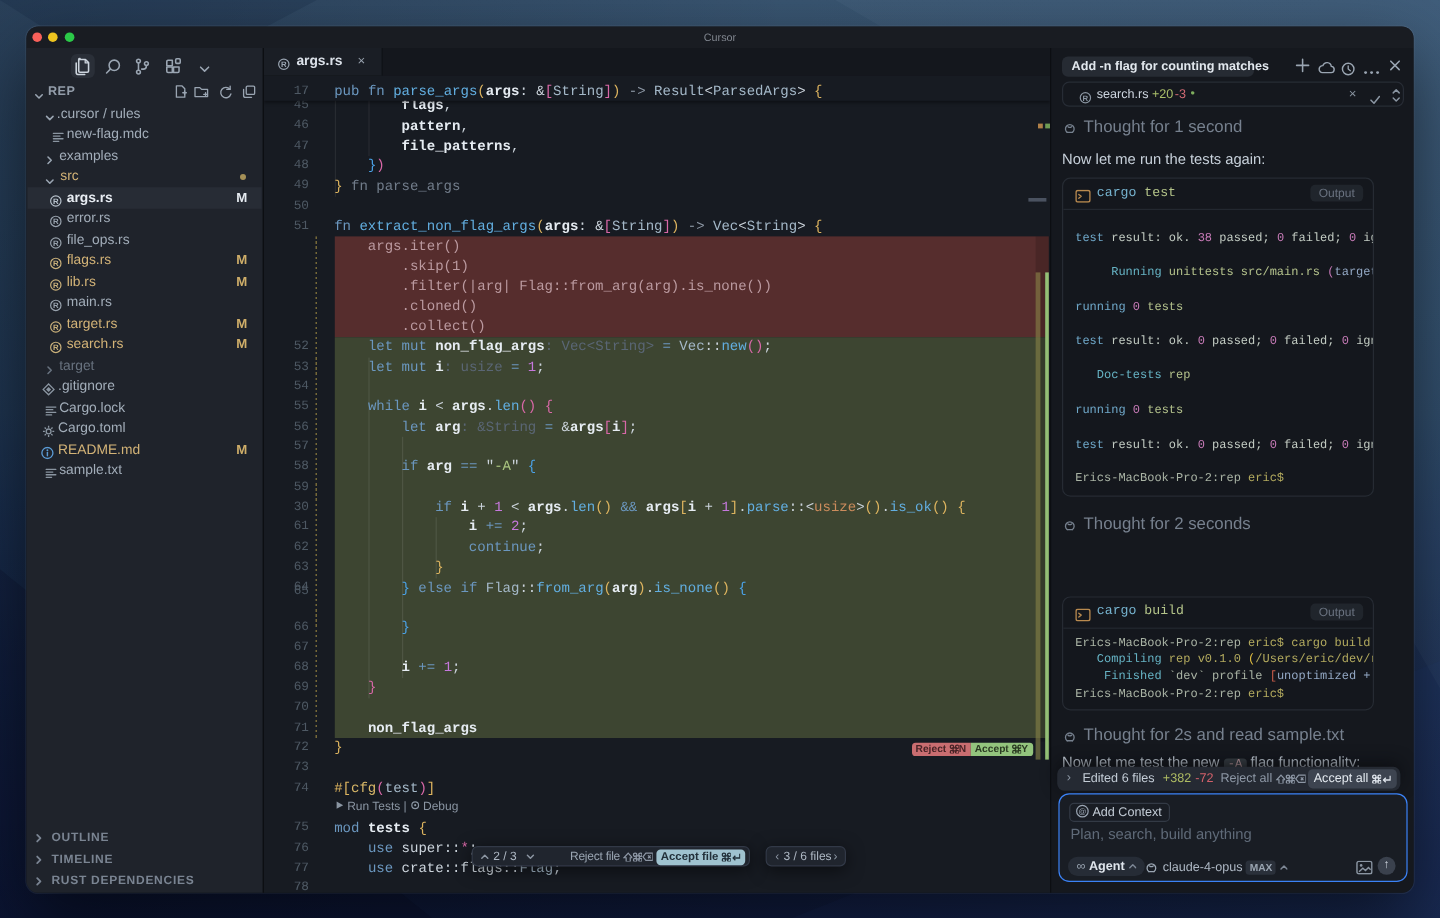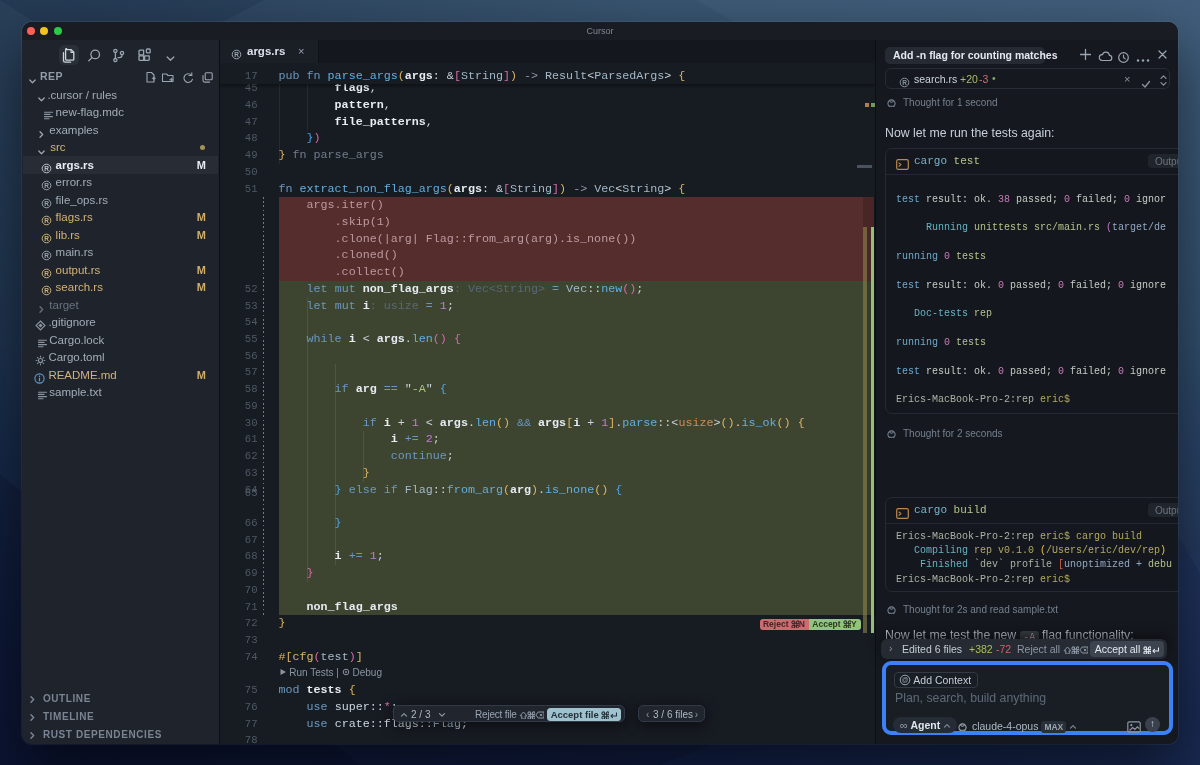--- a/index.html
+++ b/index.html
@@ -85,46 +85,46 @@
   color:#2b3b22; font-size:8.5px; text-align:center; line-height:11.5px; z-index:6; font-weight:bold;}
 .fbar { position:absolute; top:642px; height:17px; background:#20252e; border:1px solid #323947; border-radius:5px;
   z-index:7; box-shadow:0 3px 14px rgba(0,0,0,.55); color:#aeb8c4; font-size:10px; }
 .fbtn { position:absolute; background:#9fc2cf; color:#22303a; border-radius:3.5px; font-size:9.5px; font-weight:bold; }
 
 .chat { position:absolute; left:853px; top:18.5px; width:303px; height:703.5px; background:#15181e; border-left:1px solid #0c0e12; }
 .chattab { position:absolute; left:9px; top:7px; width:160px; height:16.5px; background:#262b33; border-radius:5px;
   color:#e2e8ee; font-size:10.5px; font-weight:bold; line-height:16.5px; text-indent:8px; white-space:nowrap; }
 .hic { position:absolute; color:#8a95a2; font-size:12px; }
 .fbox { position:absolute; left:9px; top:27.5px; width:285px; height:21.5px; border:1px solid #272c35; border-radius:6px; }
-.tmb { position:absolute; left:9px; width:316px; border:1px solid #262b33; border-radius:7px; background:#14171d; overflow:hidden; }
+.tmb { position:absolute; left:9px; width:260px; border:1px solid #262b33; border-radius:7px; background:#14171d; overflow:hidden; }
 .tmsep { position:absolute; left:0; top:0; width:100%; height:26px; border-bottom:1px solid #232830; }
 .tmhead { position:absolute; left:28px; top:6px; font-family:"Liberation Mono",monospace; font-size:11px; color:#76b3cf; }
 .tmhead .cmd { color:#b5c58a; }
 .outp { position:absolute; right:8px; top:5px; font-size:10px; color:#6a7380; background:#20252c; padding:1.5px 7px; border-radius:4px; }
 .tbody { position:absolute; left:10px; font-family:"Liberation Mono",monospace; font-size:10px; line-height:14.35px;
   white-space:pre; color:#b9c2cc; }
 .tbody i, .tmhead i, .stc i { font-style:normal; }
 i.tw { color:#c3ccc3; }
 i.tt { color:#6fa8c9; }
 i.tn { color:#c87bb8; }
 i.to { color:#b3aa5e; }
 i.tc { color:#66b3c4; }
 i.tg { color:#b4c28c; }
 i.tp { color:#c678b8; }
 i.tb { color:#93a8c4; }
 i.ts { color:#a9b3a4; }
 i.ty { color:#e5c140; }
 i.tr { color:#cc5d4a; }
-.thought { position:absolute; left:9px; font-size:10px; color:#76808e; }
+.thought { position:absolute; left:9px; font-size:14px; color:#76808e; }
 .thought svg { vertical-align:-2px; margin-right:5px; }
 .ctext { position:absolute; left:9px; font-size:12.3px; color:#c7d0da; line-height:18.2px; white-space:nowrap; }
 .chip { background:#282d33; border-radius:3px; color:#b4c0d4; font-family:"Liberation Mono",monospace; font-size:10px; padding:0.5px 3.5px; }
 .ebar { position:absolute; left:5px; top:599px; width:286px; height:19.5px; background:#252a33; border-radius:6px;
   box-shadow:0 -4px 12px rgba(10,12,16,.7); z-index:5; font-size:10.5px; color:#c3ccd6; }
-.inbox { position:absolute; left:6px; top:620.5px; width:291px; height:74.5px; background:#191d24; border:4px solid #3b82f6;
+.inbox { position:absolute; left:6px; top:620.5px; width:291px; height:74.5px; background:#191d24; border:1px solid #3b82f6;
   border-radius:9px; z-index:5; }
 .addctx { position:absolute; left:8px; top:7px; height:16px; border:1px solid #333a45; border-radius:4px;
   font-size:10.5px; color:#c3ccd6; line-height:15px; padding:0 6px 0 4px; }
 .addctx svg { vertical-align:-2.5px; }
 .ph { position:absolute; left:9px; top:26px; font-size:12.3px; color:#5f6a78; }
 .agent { position:absolute; left:7px; top:52px; height:16.5px; background:#262c36; border-radius:9px; font-size:10.5px;
   color:#dfe5ec; line-height:16.5px; padding:0 7px; }
 .model { position:absolute; left:70px; top:55px; font-size:10.5px; color:#aeb8c4; white-space:nowrap; }
 .model svg { vertical-align:-2px; }
 .maxb { background:#2a303a; color:#9aa5b2; font-size:8.5px; border-radius:3px; padding:1px 3px; font-weight:bold; }
@@ -265,21 +265,21 @@
             <circle cx="5.5" cy="5.5" r="4.3" fill="none" stroke="#98a2ad" stroke-width="1"></circle>
             <text x="5.5" y="7.9" font-family="Liberation Sans" font-size="6.5" font-weight="bold" fill="#98a2ad" text-anchor="middle">R</text>
           </svg></span>
         <span class="tlb " style="left:33.6px">main.rs</span>
       </div>
 <div class="trow" style="top:221.45px">
         <span class="tic" style="left:18.5px;top:3.5px"><svg width="11" height="11" viewBox="0 0 11 11">
             <circle cx="5.5" cy="5.5" r="4.3" fill="none" stroke="#c9b07a" stroke-width="1"></circle>
             <text x="5.5" y="7.9" font-family="Liberation Sans" font-size="6.5" font-weight="bold" fill="#c9b07a" text-anchor="middle">R</text>
           </svg></span>
-        <span class="tlb yel" style="left:33.6px">output.rs</span>
+        <span class="tlb yel" style="left:33.6px">target.rs</span>
         <span class="bdg yel">M</span>
       </div>
 <div class="trow" style="top:238.95px">
         <span class="tic" style="left:18.5px;top:3.5px"><svg width="11" height="11" viewBox="0 0 11 11">
             <circle cx="5.5" cy="5.5" r="4.3" fill="none" stroke="#c9b07a" stroke-width="1"></circle>
             <text x="5.5" y="7.9" font-family="Liberation Sans" font-size="6.5" font-weight="bold" fill="#c9b07a" text-anchor="middle">R</text>
           </svg></span>
         <span class="tlb yel" style="left:33.6px">search.rs</span>
         <span class="bdg yel">M</span>
       </div>
@@ -403,27 +403,28 @@
 <div class="nrow" style="top:669.33px">78</div>
       <div class="crow " style="top:17.25px">        <i class="b">flags</i><i class="p">,</i></div>
 <div class="crow " style="top:33.97px">        <i class="b">pattern</i><i class="p">,</i></div>
 <div class="crow " style="top:50.69px">        <i class="b">file_patterns</i><i class="p">,</i></div>
 <div class="crow " style="top:67.41px">    <i class="u">}</i><i class="m">)</i></div>
 <div class="crow " style="top:84.13px"><i class="y">}</i> <i class="g">fn parse_args</i></div>
 <div class="crow " style="top:100.85px"></div>
 <div class="crow " style="top:117.57px"><i class="k">fn</i> <i class="f">extract_non_flag_args</i><i class="y">(</i><i class="b">args</i><i class="p">:</i> <i class="p">&amp;</i><i class="m">[</i><i class="t">String</i><i class="m">]</i><i class="y">)</i> <i class="d">-&gt;</i> <i class="t">Vec</i><i class="p">&lt;</i><i class="t">String</i><i class="p">&gt;</i> <i class="y">{</i></div>
 <div class="crow del" style="top:134.29px">    args.iter()</div>
 <div class="crow del" style="top:151.01px">        .skip(1)</div>
-<div class="crow del" style="top:167.73px">        .clone(|arg| Flag::from_arg(arg).is_none())</div>
+<div class="crow del" style="top:167.73px">        .filter(|arg| Flag::from_arg(arg).is_none())</div>
 <div class="crow del" style="top:184.45px">        .cloned()</div>
 <div class="crow del" style="top:201.17px">        .collect()</div>
 <div class="crow add" style="top:217.89px">    <i class="k">let</i> <i class="k">mut</i> <i class="b">non_flag_args</i><i class="h">: Vec&lt;String&gt;</i> <i class="k">=</i> <i class="t">Vec</i><i class="p">::</i><i class="f">new</i><i class="m">()</i><i class="p">;</i></div>
 <div class="crow add" style="top:234.61px">    <i class="k">let</i> <i class="k">mut</i> <i class="b">i</i><i class="h">: usize</i> <i class="k">=</i> <i class="n">1</i><i class="p">;</i></div>
 <div class="crow add" style="top:251.33px"></div>
 <div class="crow add" style="top:268.05px">    <i class="k">while</i> <i class="b">i</i> <i class="p">&lt;</i> <i class="b">args</i><i class="p">.</i><i class="f">len</i><i class="m">()</i> <i class="m">{</i></div>
+<div class="crow add" style="top:284.77px">        <i class="k">let</i> <i class="b">arg</i><i class="h">: &amp;String</i> <i class="k">=</i> <i class="p">&amp;</i><i class="b">args</i><i class="m">[</i><i class="b">i</i><i class="m">]</i><i class="p">;</i></div>
 <div class="crow add" style="top:301.49px"></div>
 <div class="crow add" style="top:318.21px">        <i class="k">if</i> <i class="b">arg</i> <i class="k">==</i> <i class="p">"</i><i class="s">-A</i><i class="p">"</i> <i class="u">{</i></div>
 <div class="crow add" style="top:351.65px">            <i class="k">if</i> <i class="b">i</i> <i class="p">+</i> <i class="n">1</i> <i class="p">&lt;</i> <i class="b">args</i><i class="p">.</i><i class="f">len</i><i class="y">()</i> <i class="k">&amp;&amp;</i> <i class="b">args</i><i class="y">[</i><i class="b">i</i> <i class="p">+</i> <i class="n">1</i><i class="y">]</i><i class="p">.</i><i class="f">parse</i><i class="p">::&lt;</i><i class="o">usize</i><i class="p">&gt;</i><i class="y">()</i><i class="p">.</i><i class="f">is_ok</i><i class="y">()</i> <i class="y">{</i></div>
 <div class="crow add" style="top:368.37px">                <i class="b">i</i> <i class="k">+=</i> <i class="n">2</i><i class="p">;</i></div>
 <div class="crow add" style="top:385.09px">                <i class="k">continue</i><i class="p">;</i></div>
 <div class="crow add" style="top:401.81px">            <i class="y">}</i></div>
 <div class="crow add" style="top:418.53px">        <i class="u">}</i> <i class="k">else</i> <i class="k">if</i> <i class="t">Flag</i><i class="p">::</i><i class="f">from_arg</i><i class="y">(</i><i class="b">arg</i><i class="y">)</i><i class="p">.</i><i class="f">is_none</i><i class="y">()</i> <i class="u">{</i></div>
 <div class="crow add" style="top:451.97px">        <i class="u">}</i></div>
 <div class="crow add" style="top:468.69px"></div>
 <div class="crow add" style="top:485.41px">        <i class="b">i</i> <i class="k">+=</i> <i class="n">1</i><i class="p">;</i></div>

